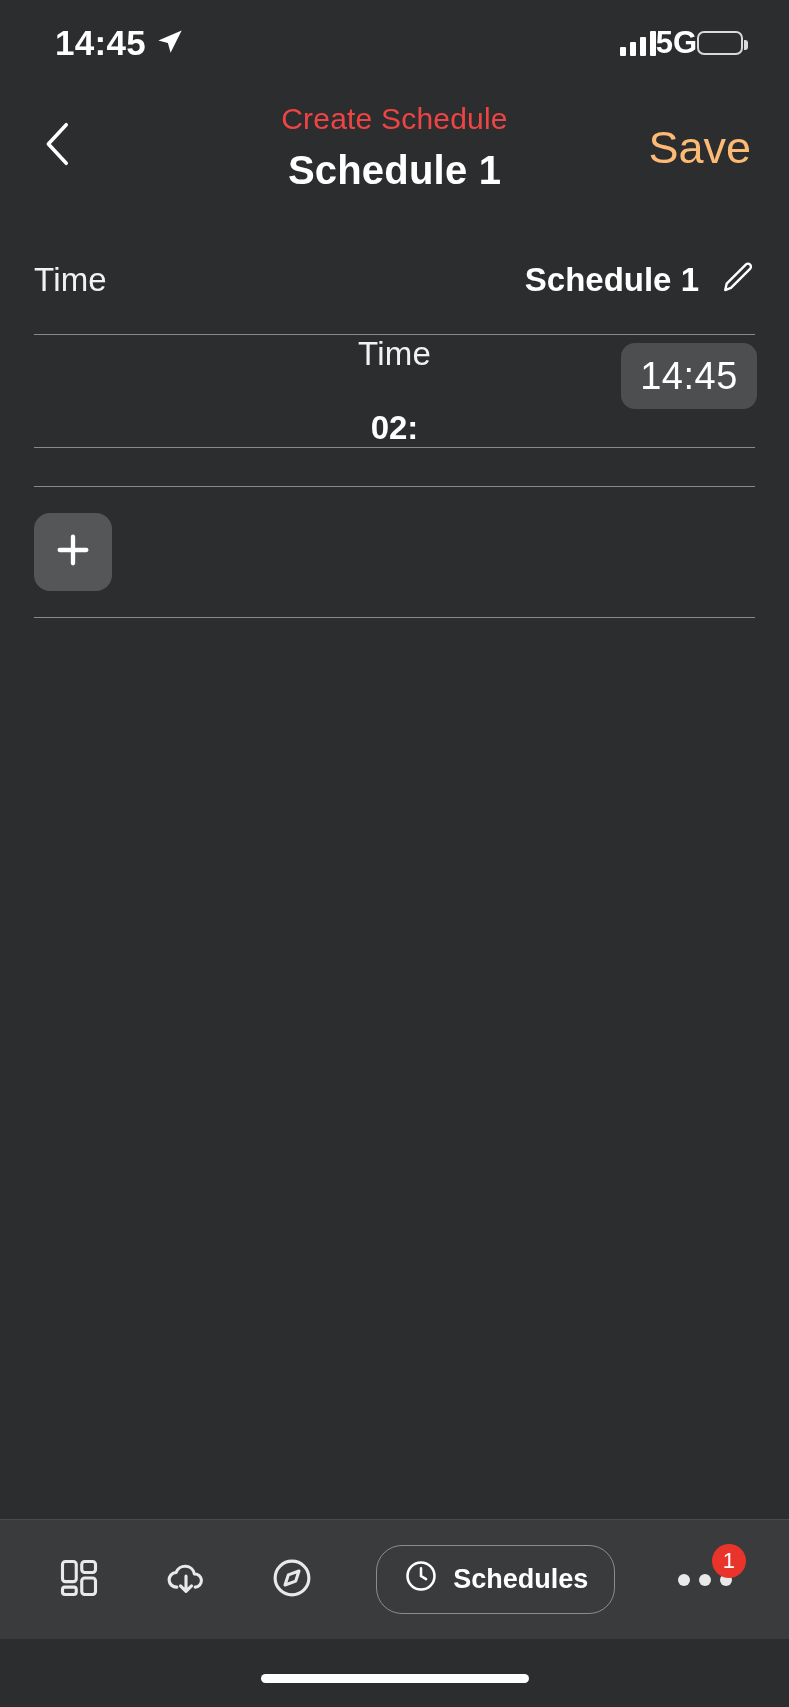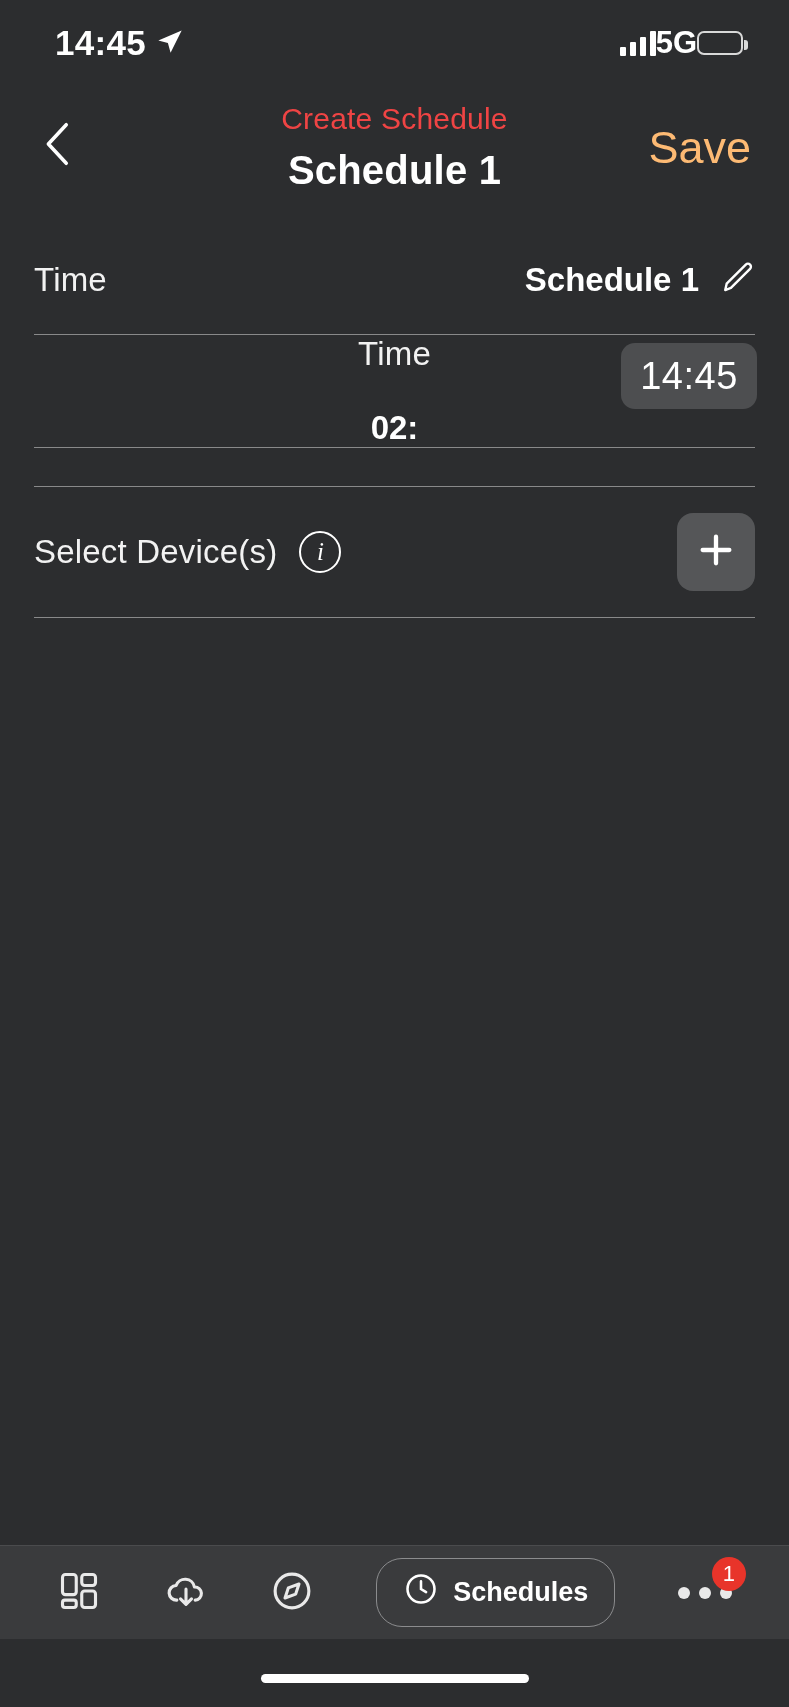--- a/index.html
+++ b/index.html
@@ -76,21 +76,21 @@
   .dev-row { min-height:130px; }
   .dev-left { display:flex; align-items:center; gap:22px; }
   .info-ic { width:42px; height:42px; border:2px solid #ffffff; border-radius:50%;
              display:flex; align-items:center; justify-content:center;
              font-size:25px; font-style:italic; font-family:"Liberation Serif", serif; }
   .plus-btn { width:78px; height:78px; background:#555658; border-radius:16px;
               display:flex; align-items:center; justify-content:center; }
   .plus-btn svg { width:40px; height:40px; }
 
   
-  .tabbar { position:absolute; left:0; right:0; bottom:68px; height:94px;
+  .tabbar { position:absolute; left:0; right:0; bottom:68px; height:120px;
             background:#3a3b3d; border-top:1px solid #4a4b4d;
             display:flex; align-items:center; justify-content:space-around; padding:0 26px; }
   .tab { position:relative; display:flex; align-items:center; justify-content:center;
          color:#e9e9e9; }
   .tab svg { width:44px; height:44px; }
   .tab-active { border:1.5px solid #8b8c8e; border-radius:26px; padding:12px 26px;
                 display:flex; align-items:center; gap:14px; }
   .tab-active span { font-size:27px; font-weight:700; color:#ffffff; }
   .tab-active svg { width:36px; height:36px; }
   .dots { display:flex; gap:9px; }
@@ -161,26 +161,20 @@
     <div class="row time-row">
       <div class="row-label">Time</div>
       <div class="time-under">02:</div>
       <div class="time-chip">14:45</div>
     </div>
     <div class="divider"></div>
 
     <div class="divider" style="margin-top:38px"></div>
 
     <div class="row dev-row">
-      <div class="dev-left">
-        <div class="row-label">Select Device(s)</div>
-        <span class="info-ic">
-          <span>i</span>
-        </span>
-      </div>
       <div class="plus-btn">
         <span>
           <svg viewBox="0 0 24 24">
               <path d="M12 4v16M4 12h16" stroke="#fff" stroke-width="2.6" stroke-linecap="round"></path>
             </svg>
         </span>
       </div>
     </div>
     <div class="divider"></div>
   </div>

